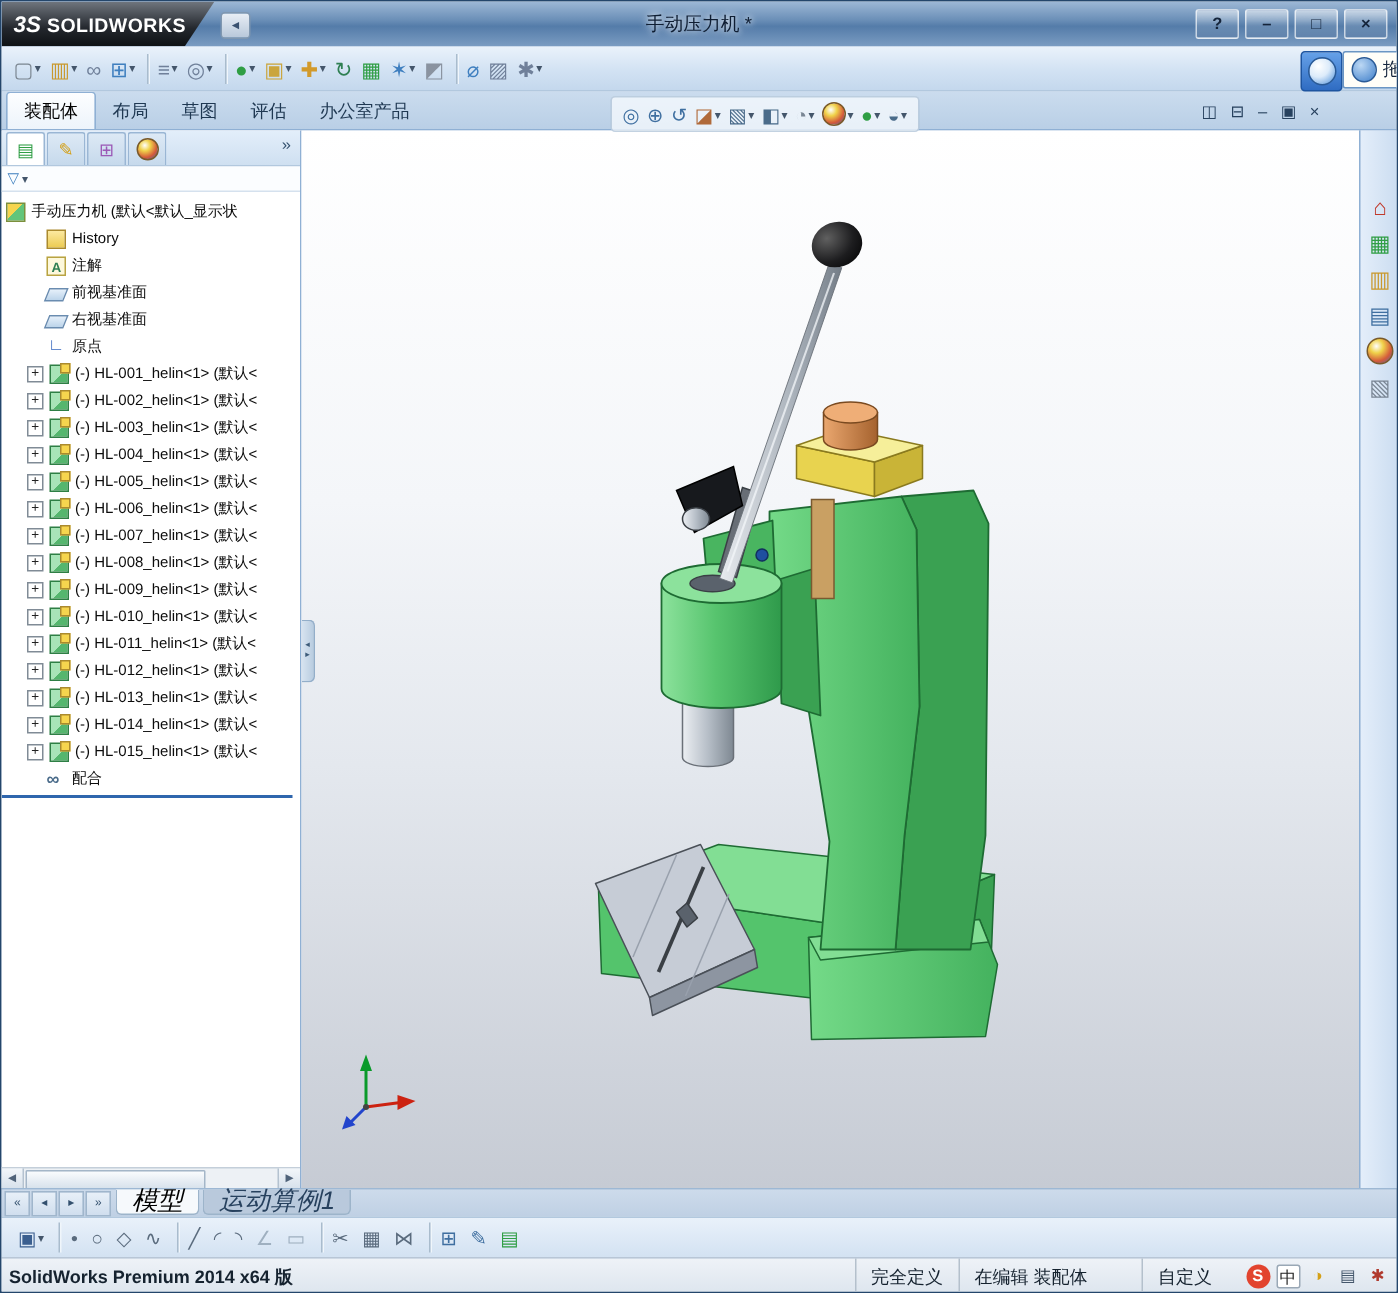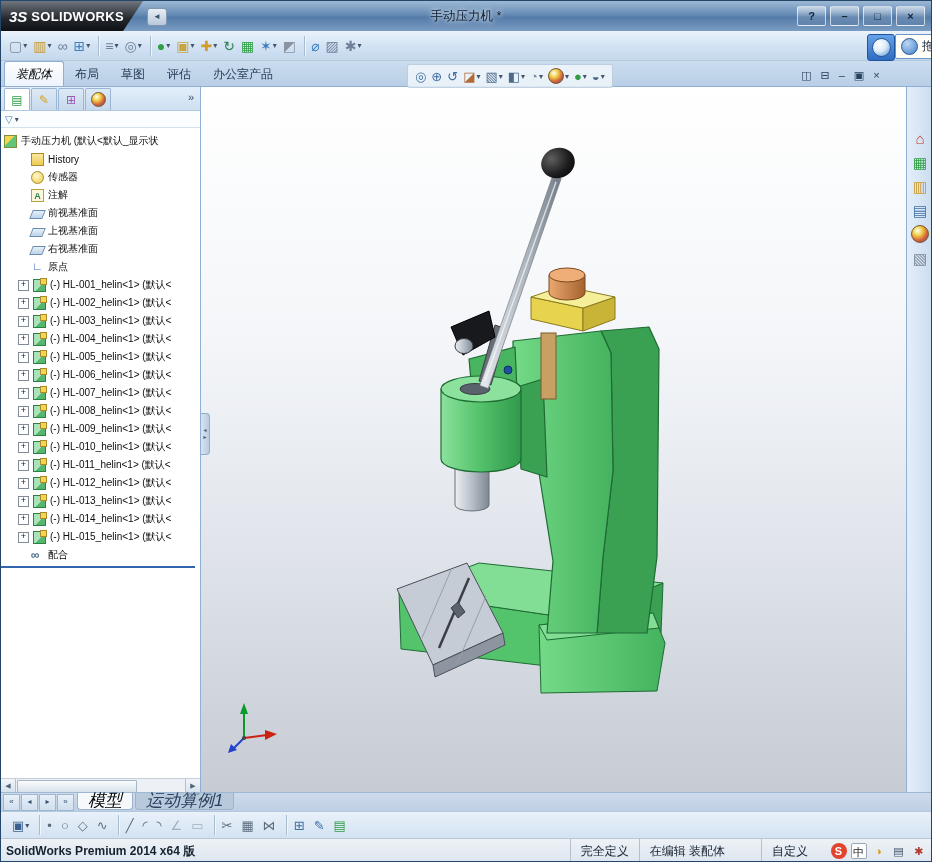--- a/index.html
+++ b/index.html
@@ -42,21 +42,21 @@
     padding:0 5px;font-size:12px;color:#15253c;}
   .hicon{width:15px;height:15px;border-radius:50%;flex:none;border:1px solid #2a5a96;
     background:radial-gradient(circle at 35% 30%,#bcd8f4,#3f7fca);}
 
   
   .tabrow{position:absolute;left:0;top:60px;width:100%;height:26px;box-sizing:border-box;
     background:linear-gradient(180deg,#cbdcee,#b9cfe6);border-bottom:1px solid #8fb0d4;}
   #cmdtabs{display:flex;align-items:flex-end;height:100%;padding-left:3px;}
   .cmtab{padding:4px 11px 3px;font-size:12px;color:#1f3852;}
   .cmtab.active{background:linear-gradient(180deg,#fdfeff,#edf4fb);border:1px solid #8fb0d4;border-bottom:none;
-    border-radius:3px 3px 0 0;color:#000;font-style:italic;}
+    border-radius:3px 3px 0 0;color:#000;}
 
   .viewbar{position:absolute;left:406px;top:63px;height:22px;z-index:6;display:flex;align-items:center;gap:1px;
     padding:0 5px;background:rgba(250,252,255,.72);border:1px solid rgba(150,175,200,.55);border-radius:3px;}
   .vbtn{display:flex;align-items:center;padding:1px 2px;}
   .vbtn .glyph{font-size:13px;}
   .ball{width:14px;height:14px;border-radius:50%;display:inline-block;border:1px solid #7a5a2a;
     background:radial-gradient(circle at 35% 30%,#fefefe 0%,#f0d24a 30%,#d45a3a 65%,#3a6ab0 100%);}
   .docctrls{position:absolute;left:800px;top:64px;z-index:6;display:flex;gap:9px;align-items:center;}
   .dbtn .glyph{font-size:11px;}
 
@@ -335,37 +335,27 @@
           <span class="ti ti-assembly"></span>
           <span class="tlabel">手动压力机 (默认&lt;默认_显示状</span>
         </div>
         <div class="trow">
           <span class="texp"></span>
           <span class="ti ti-history"></span>
           <span class="tlabel">History</span>
         </div>
         <div class="trow">
           <span class="texp"></span>
-          <span class="ti ti-sensors"></span>
-          <span class="tlabel">传感器</span>
-        </div>
-        <div class="trow">
-          <span class="texp"></span>
           <span class="ti ti-annotations"></span>
           <span class="tlabel">注解</span>
         </div>
         <div class="trow">
           <span class="texp"></span>
           <span class="ti ti-plane"></span>
           <span class="tlabel">前视基准面</span>
-        </div>
-        <div class="trow">
-          <span class="texp"></span>
-          <span class="ti ti-plane"></span>
-          <span class="tlabel">上视基准面</span>
         </div>
         <div class="trow">
           <span class="texp"></span>
           <span class="ti ti-plane"></span>
           <span class="tlabel">右视基准面</span>
         </div>
         <div class="trow">
           <span class="texp"></span>
           <span class="ti ti-origin"></span>
           <span class="tlabel">原点</span>

